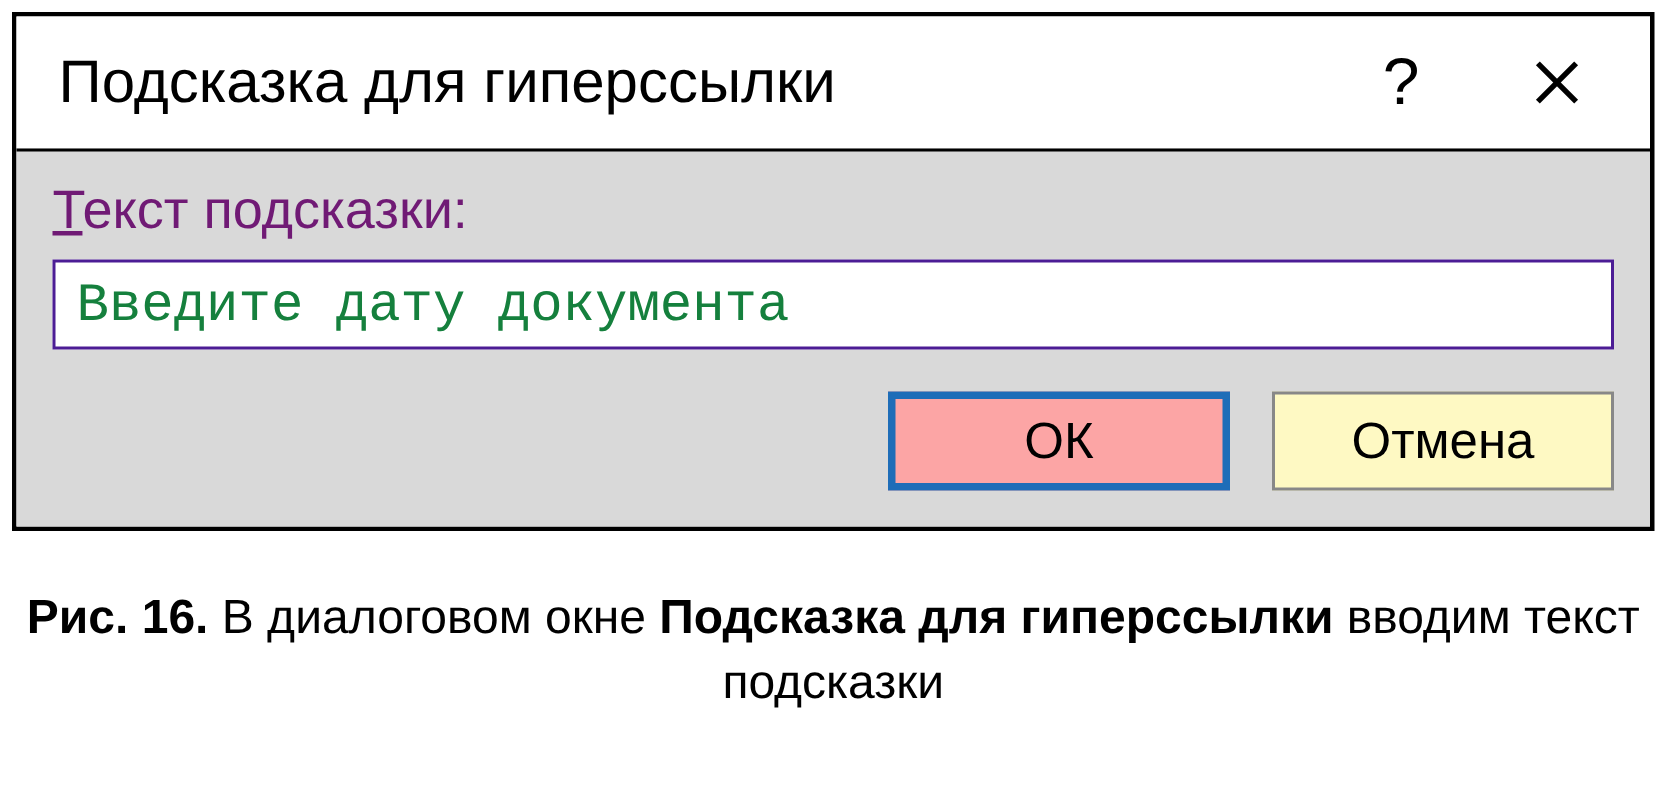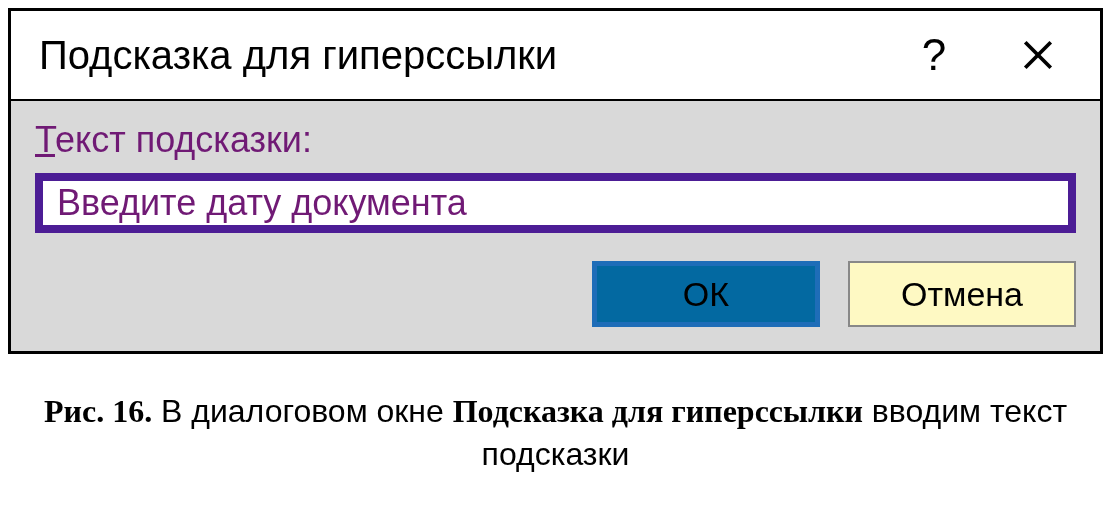--- a/index.html
+++ b/index.html
@@ -54,60 +54,60 @@
       font-size: 36px;
       color: #701a75;
       margin-bottom: 12px;
       display: block;
     }
     .label .u { text-decoration: underline; }
     .text-input {
       width: 100%;
       height: 60px;
       background: #fff;
-      border: 8px solid #4c1d95;
+      border: 2px solid #4c1d95;
       padding: 0 14px;
       font-size: 36px;
-      font-family: Liberation Sans, sans-serif;
-      color: #701a75;
+      font-family: Liberation Mono, monospace;
+      color: #15803d;
       outline: none;
     }
     .button-row {
       display: flex;
       justify-content: flex-end;
       gap: 28px;
       margin-top: 28px;
     }
     .dlg-button {
       width: 228px;
       height: 66px;
       font-size: 34px;
       font-family: inherit;
       cursor: pointer;
       display: flex;
       align-items: center;
       justify-content: center;
     }
     .btn-ok {
-      background: #0369a1;
+      background: #fca5a5;
       border: 5px solid #1e6db8;
     }
     .btn-cancel {
       background: #fef9c3;
       border: 2px solid #888;
     }
     .caption {
       width: 1095px;
       text-align: center;
       font-size: 32px;
       line-height: 1.35;
       margin-top: 36px;
       color: #000;
     }
-    .caption b { font-weight: 700; font-family: Liberation Serif, serif; }
+    .caption b { font-weight: 700; }
   </style>
 </head>
 <body>
 
 <div class="dialog">
   <div class="titlebar">
     <div class="titlebar-title">Подсказка для гиперссылки</div>
     <div class="titlebar-buttons">
       <div class="titlebar-btn">?</div>
       <div class="titlebar-btn close-x">

